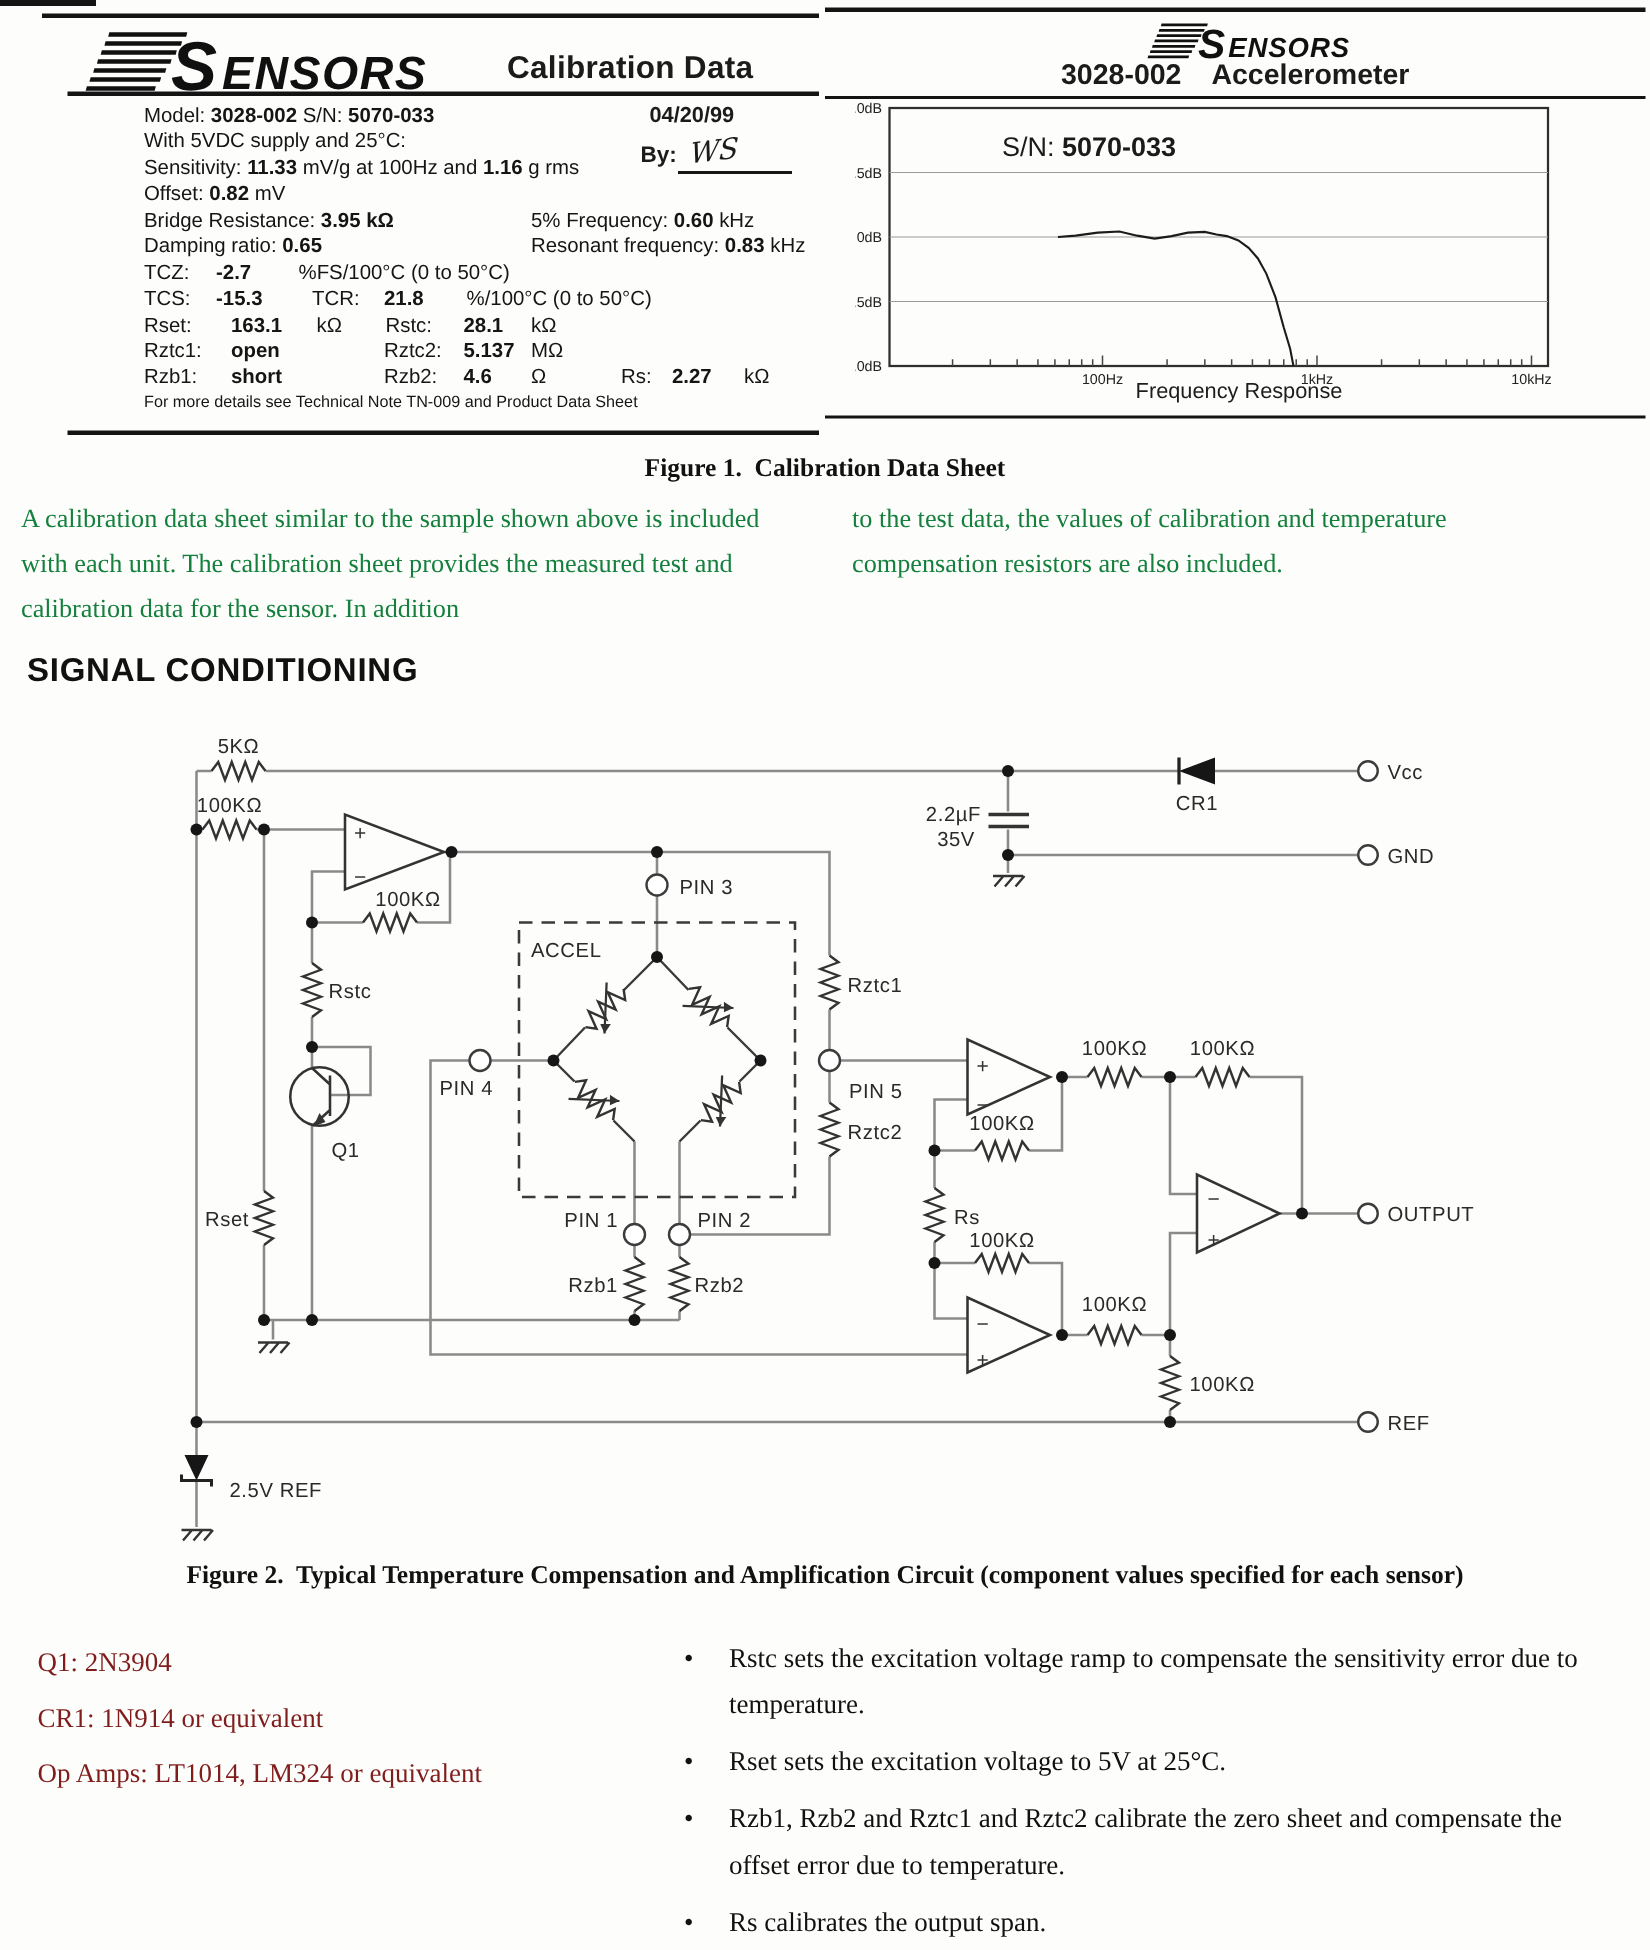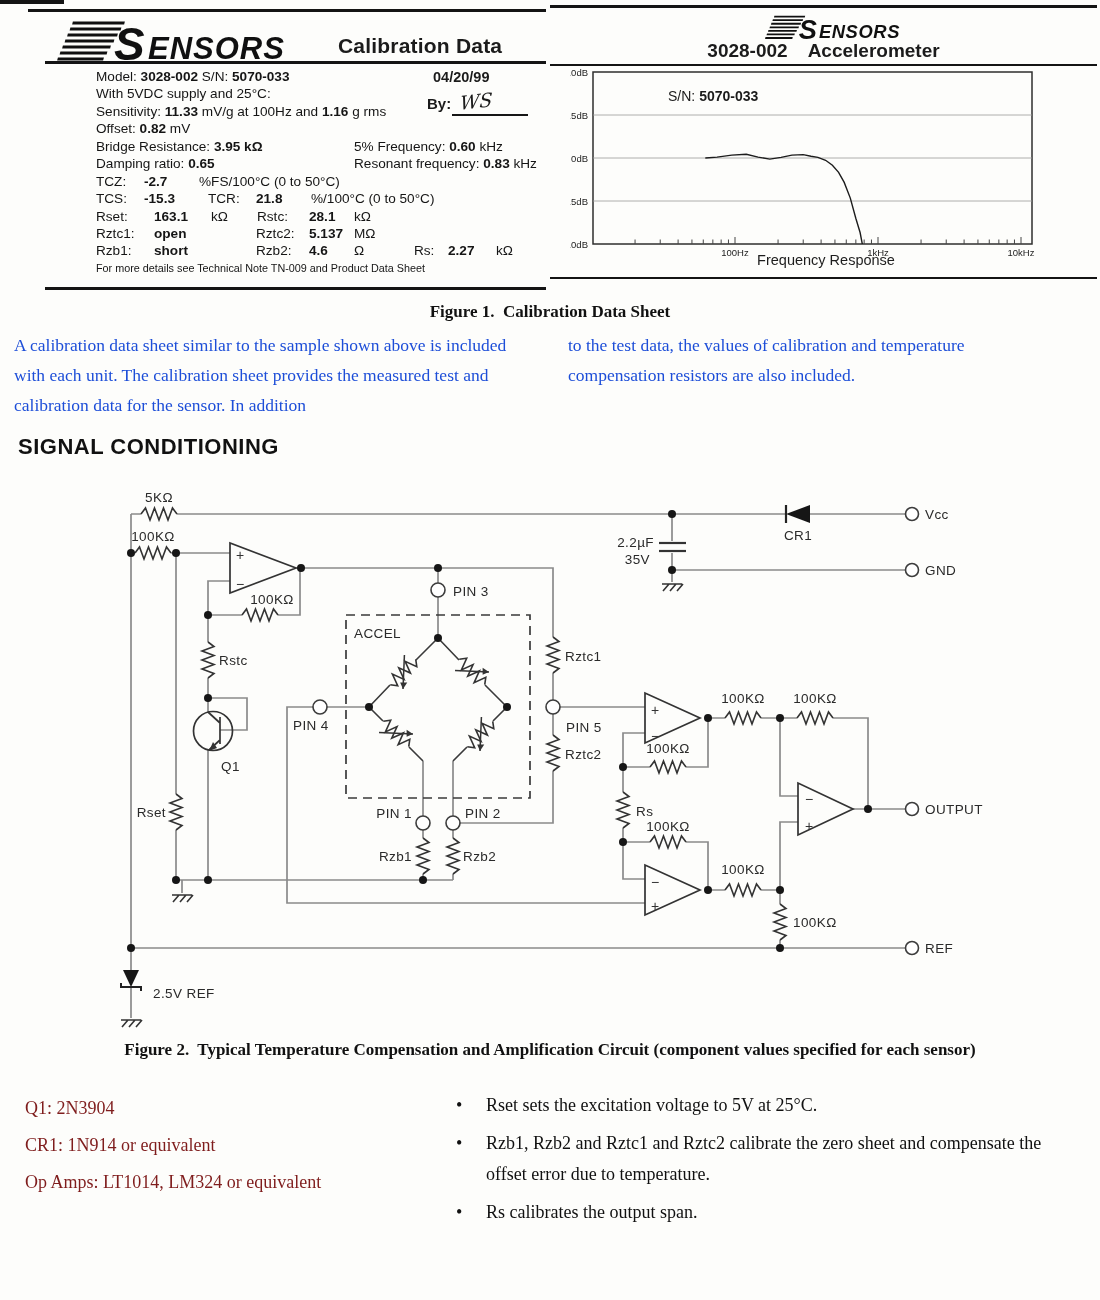--- a/index.html
+++ b/index.html
@@ -13,26 +13,26 @@
   .ccol{position:absolute;top:0;}
   .csmall{font-size:10.8px;}
   .date{position:absolute;left:433px;top:69px;font-size:14.5px;font-weight:700;}
   .byline{position:absolute;left:427px;top:95px;font-size:15px;font-weight:700;text-align:right;}
   .sig{position:absolute;left:460px;top:90px;font-family:"DejaVu Serif",serif;font-style:italic;font-size:19px;font-weight:400;transform:rotate(-7deg) skewX(-10deg);}
   .sigline{position:absolute;left:452px;top:114px;width:76px;height:2px;background:#161616;}
   
   .calib-title{position:absolute;left:338px;top:34px;font-size:21px;font-weight:700;letter-spacing:.2px;}
   .prod-title{position:absolute;left:550px;top:40px;width:547px;text-align:center;font-size:19px;font-weight:700;}
   
-  .snlabel{position:absolute;left:668px;top:88px;font-size:14px;}
+  .snlabel{position:absolute;left:668px;top:88px;font-size:18px;}
   #fr-plot text.tick{font:9.5px "Liberation Sans",sans-serif;fill:#222;}
   #fr-plot text.xlabel{font:14.5px "Liberation Sans",sans-serif;fill:#1d1d1d;}
   
   .caption{position:absolute;width:1100px;text-align:center;font-family:"Liberation Serif",serif;font-weight:700;font-size:17px;color:#111;}
-  .para{position:absolute;font-family:"Liberation Serif",serif;font-size:17.5px;line-height:30px;color:#1d4ed8;}
+  .para{position:absolute;font-family:"Liberation Serif",serif;font-size:17.5px;line-height:30px;color:#15803d;}
   .heading{position:absolute;left:18px;top:434px;font-size:22px;font-weight:700;letter-spacing:.5px;color:#111;}
   
   .slabel text{font:13.5px "Liberation Sans",sans-serif;fill:#2a2a2a;letter-spacing:.4px;}
   .ssign text{font:14px "Liberation Sans",sans-serif;fill:#333;}
   
   .complist{position:absolute;left:25px;top:1090px;font-family:"Liberation Serif",serif;font-size:18px;line-height:37px;color:#7f1d1d;}
   .bullets{position:absolute;left:452px;top:1090px;width:600px;font-family:"Liberation Serif",serif;font-size:18px;color:#111;}
   .bullets ul{margin:0;padding:0 0 0 34px;list-style:none;}
   .bullets li{position:relative;line-height:31px;margin-bottom:7px;}
   .bullets li::before{content:"\2022";position:absolute;left:-30px;font-size:18px;}
@@ -406,19 +406,20 @@
 
   <div class="caption" style="top:1040px;">Figure 2.&nbsp; Typical Temperature Compensation and Amplification Circuit (component values specified for each sensor)</div>
 
   <div class="complist" id="component-list">
       <div>Q1: 2N3904</div>
       <div>CR1: 1N914 or equivalent</div>
       <div>Op Amps: LT1014, LM324 or equivalent</div>
     </div>
   <div class="bullets">
       <ul id="bullet-list">
+        <li>Rstc sets the excitation voltage ramp to compensate the sensitivity error due to temperature.</li>
         <li>Rset sets the excitation voltage to 5V at 25°C.</li>
         <li>Rzb1, Rzb2 and Rztc1 and Rztc2 calibrate the zero sheet and compensate the offset error due to temperature.</li>
         <li>Rs calibrates the output span.</li>
       </ul>
     </div>
 
 </div>
 
 </body></html>

